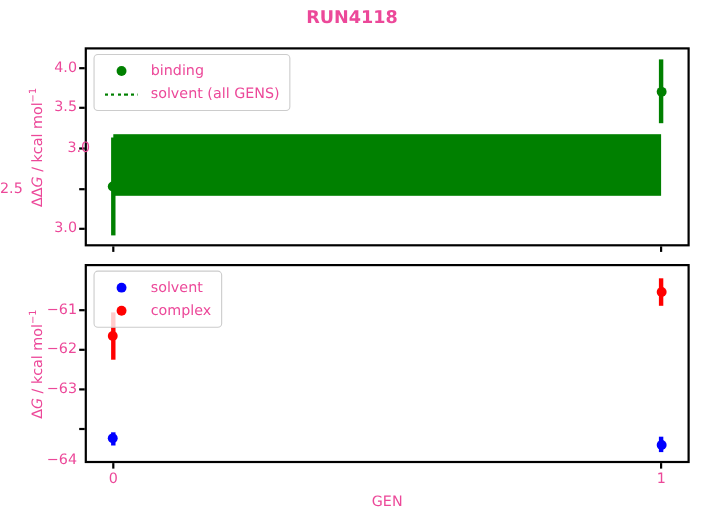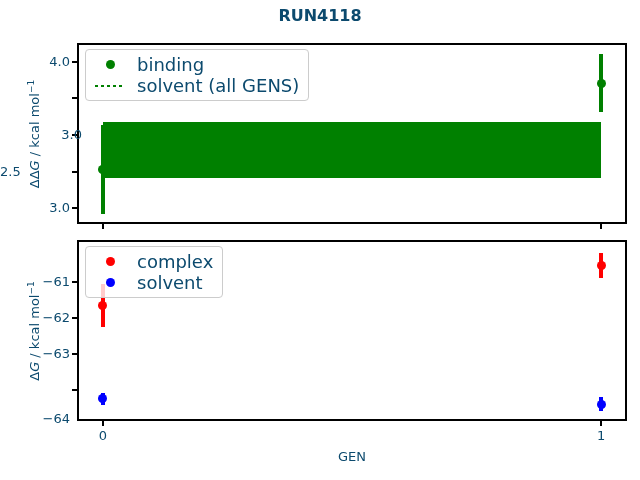--- a/index.html
+++ b/index.html
@@ -1,58 +1,59 @@
 <!DOCTYPE html>
 <html><head>
 <meta charset="utf-8">
 <style>
   html,body{margin:0;padding:0;background:#fff;}
   #figure{position:relative;width:640px;height:480px;background:#ffffff;
-          font-family:"DejaVu Sans","Liberation Sans",sans-serif;color:#0c4a6e;overflow:hidden;}
+          font-family:"DejaVu Sans","Liberation Sans",sans-serif;color:#ec4899;overflow:hidden;}
   .suptitle{position:absolute;left:0;right:0;top:6px;text-align:center;
             font-size:16px;font-weight:bold;}
   .axes{position:absolute;border:2px solid #000;background:#fff;box-sizing:border-box;z-index:0;}
   #axes-top{left:77px;top:43px;width:550px;height:181px;}
   #axes-bottom{left:77px;top:240px;width:550px;height:181px;}
   .tick{position:absolute;background:#000;z-index:1;}
   .tick-label{position:absolute;font-size:13px;z-index:1;}
   .ylabel{position:absolute;font-size:13px;white-space:nowrap;z-index:1;
           transform:translate(-50%,-50%) rotate(-90deg);}
   .ylabel i{font-style:italic;}
   .xlabel{position:absolute;left:77px;width:550px;top:449px;text-align:center;font-size:13px;}
   sup{font-size:9px;}
   .band{position:absolute;z-index:1;}
   .ebar{position:absolute;width:4px;z-index:2;}
   .dot{position:absolute;width:9px;height:9px;border-radius:50%;z-index:2;}
   .legend{position:absolute;z-index:3;background:rgba(255,255,255,0.8);
           border:1px solid #cccccc;border-radius:4px;padding:4px 9px 4px 7px;
           display:flex;flex-direction:column;}
   .legend-row{display:flex;align-items:center;height:21px;}
   .legend-handle{width:34px;display:flex;justify-content:center;align-items:center;}
-  .legend-label{margin-left:10px;font-size:18px;white-space:nowrap;}
+  .legend-label{margin-left:10px;font-size:13px;white-space:nowrap;}
   .handle-dot{width:9px;height:9px;border-radius:50%;display:inline-block;}
   .handle-dline{width:30px;height:2px;display:inline-block;}
 </style>
 </head>
 <body>
 
 <div id="figure">
   <div class="suptitle">RUN4118</div>
 
   <div id="axes-top" class="axes"></div>
   <div id="axes-bottom" class="axes"></div>
 
   <span class="ylabel" style="left:34px;top:134px;"><span>ΔΔ</span><i>G</i><span> / kcal mol</span><sup>−1</sup></span>
 
   <span class="ylabel" style="left:34px;top:331px;"><span>Δ</span><i>G</i><span> / kcal mol</span><sup>−1</sup></span>
 
   <div class="xlabel">GEN</div>
 <div class="tick" style="left: 72px; top: 60.8223px; width: 5px; height: 2px;"></div>
     <div class="tick-label" style="left: 0px; width: 70px; top: 52.8223px; height: 18px; line-height: 18px; text-align: right;">4.0</div>
     <div class="tick" style="left: 72px; top: 97.3926px; width: 5px; height: 2px;"></div>
+    <div class="tick-label" style="left: 0px; width: 70px; top: 89.3926px; height: 18px; line-height: 18px; text-align: right;">3.5</div>
     <div class="tick" style="left: 72px; top: 133.963px; width: 5px; height: 2px;"></div>
     <div class="tick-label" style="left: 12px; width: 70px; top: 125.963px; height: 18px; line-height: 18px; text-align: right;">3.0</div>
     <div class="tick" style="left: 72px; top: 170.533px; width: 5px; height: 2px;"></div>
     <div class="tick-label" style="left: 0px; width: 70px; top: 162.533px; height: 18px; line-height: 18px; ">2.5</div>
     <div class="tick" style="left: 72px; top: 207.103px; width: 5px; height: 2px;"></div>
     <div class="tick-label" style="left: 0px; width: 70px; top: 199.103px; height: 18px; line-height: 18px; text-align: right;">3.0</div>
     <div class="tick" style="left: 101.912px; top: 224px; width: 2px; height: 5px;"></div>
     <div class="tick" style="left: 600.088px; top: 224px; width: 2px; height: 5px;"></div>
     <div class="band" style="left: 102.912px; width: 498.175px; top: 121.798px; height: 56.3182px; background: rgb(0, 128, 0);"></div>
     <div class="ebar" style="left: 100.912px; top: 124.723px; height: 89.2314px; background: rgb(0, 128, 0);"></div>
@@ -89,24 +90,24 @@
     <div class="dot" style="left: 98.4124px; top: 394.354px; background: rgb(0, 0, 255);"></div>
     <div class="ebar" style="left: 599.088px; top: 397.055px; height: 14.3902px; background: rgb(0, 0, 255);"></div>
     <div class="dot" style="left: 596.588px; top: 399.75px; background: rgb(0, 0, 255);"></div>
     <div class="ebar" style="left: 100.912px; top: 283.732px; height: 43.1707px; background: rgb(255, 0, 0);"></div>
     <div class="dot" style="left: 98.4124px; top: 300.817px; background: rgb(255, 0, 0);"></div>
     <div class="ebar" style="left: 599.088px; top: 253.152px; height: 25.1829px; background: rgb(255, 0, 0);"></div>
     <div class="dot" style="left: 596.588px; top: 261.244px; background: rgb(255, 0, 0);"></div>
     <div class="legend" style="left: 85px; top: 246px;">
       <div class="legend-row">
         <div class="legend-handle">
+          <span class="handle-dot" style="background: rgb(0, 0, 255);"></span>
+        </div>
+        <div class="legend-label">solvent</div>
+      </div>
+      <div class="legend-row">
+        <div class="legend-handle">
           <span class="handle-dot" style="background: rgb(255, 0, 0);"></span>
         </div>
         <div class="legend-label">complex</div>
-      </div>
-      <div class="legend-row">
-        <div class="legend-handle">
-          <span class="handle-dot" style="background: rgb(0, 0, 255);"></span>
-        </div>
-        <div class="legend-label">solvent</div>
       </div>
     </div>
   </div>
 
 </body></html>

